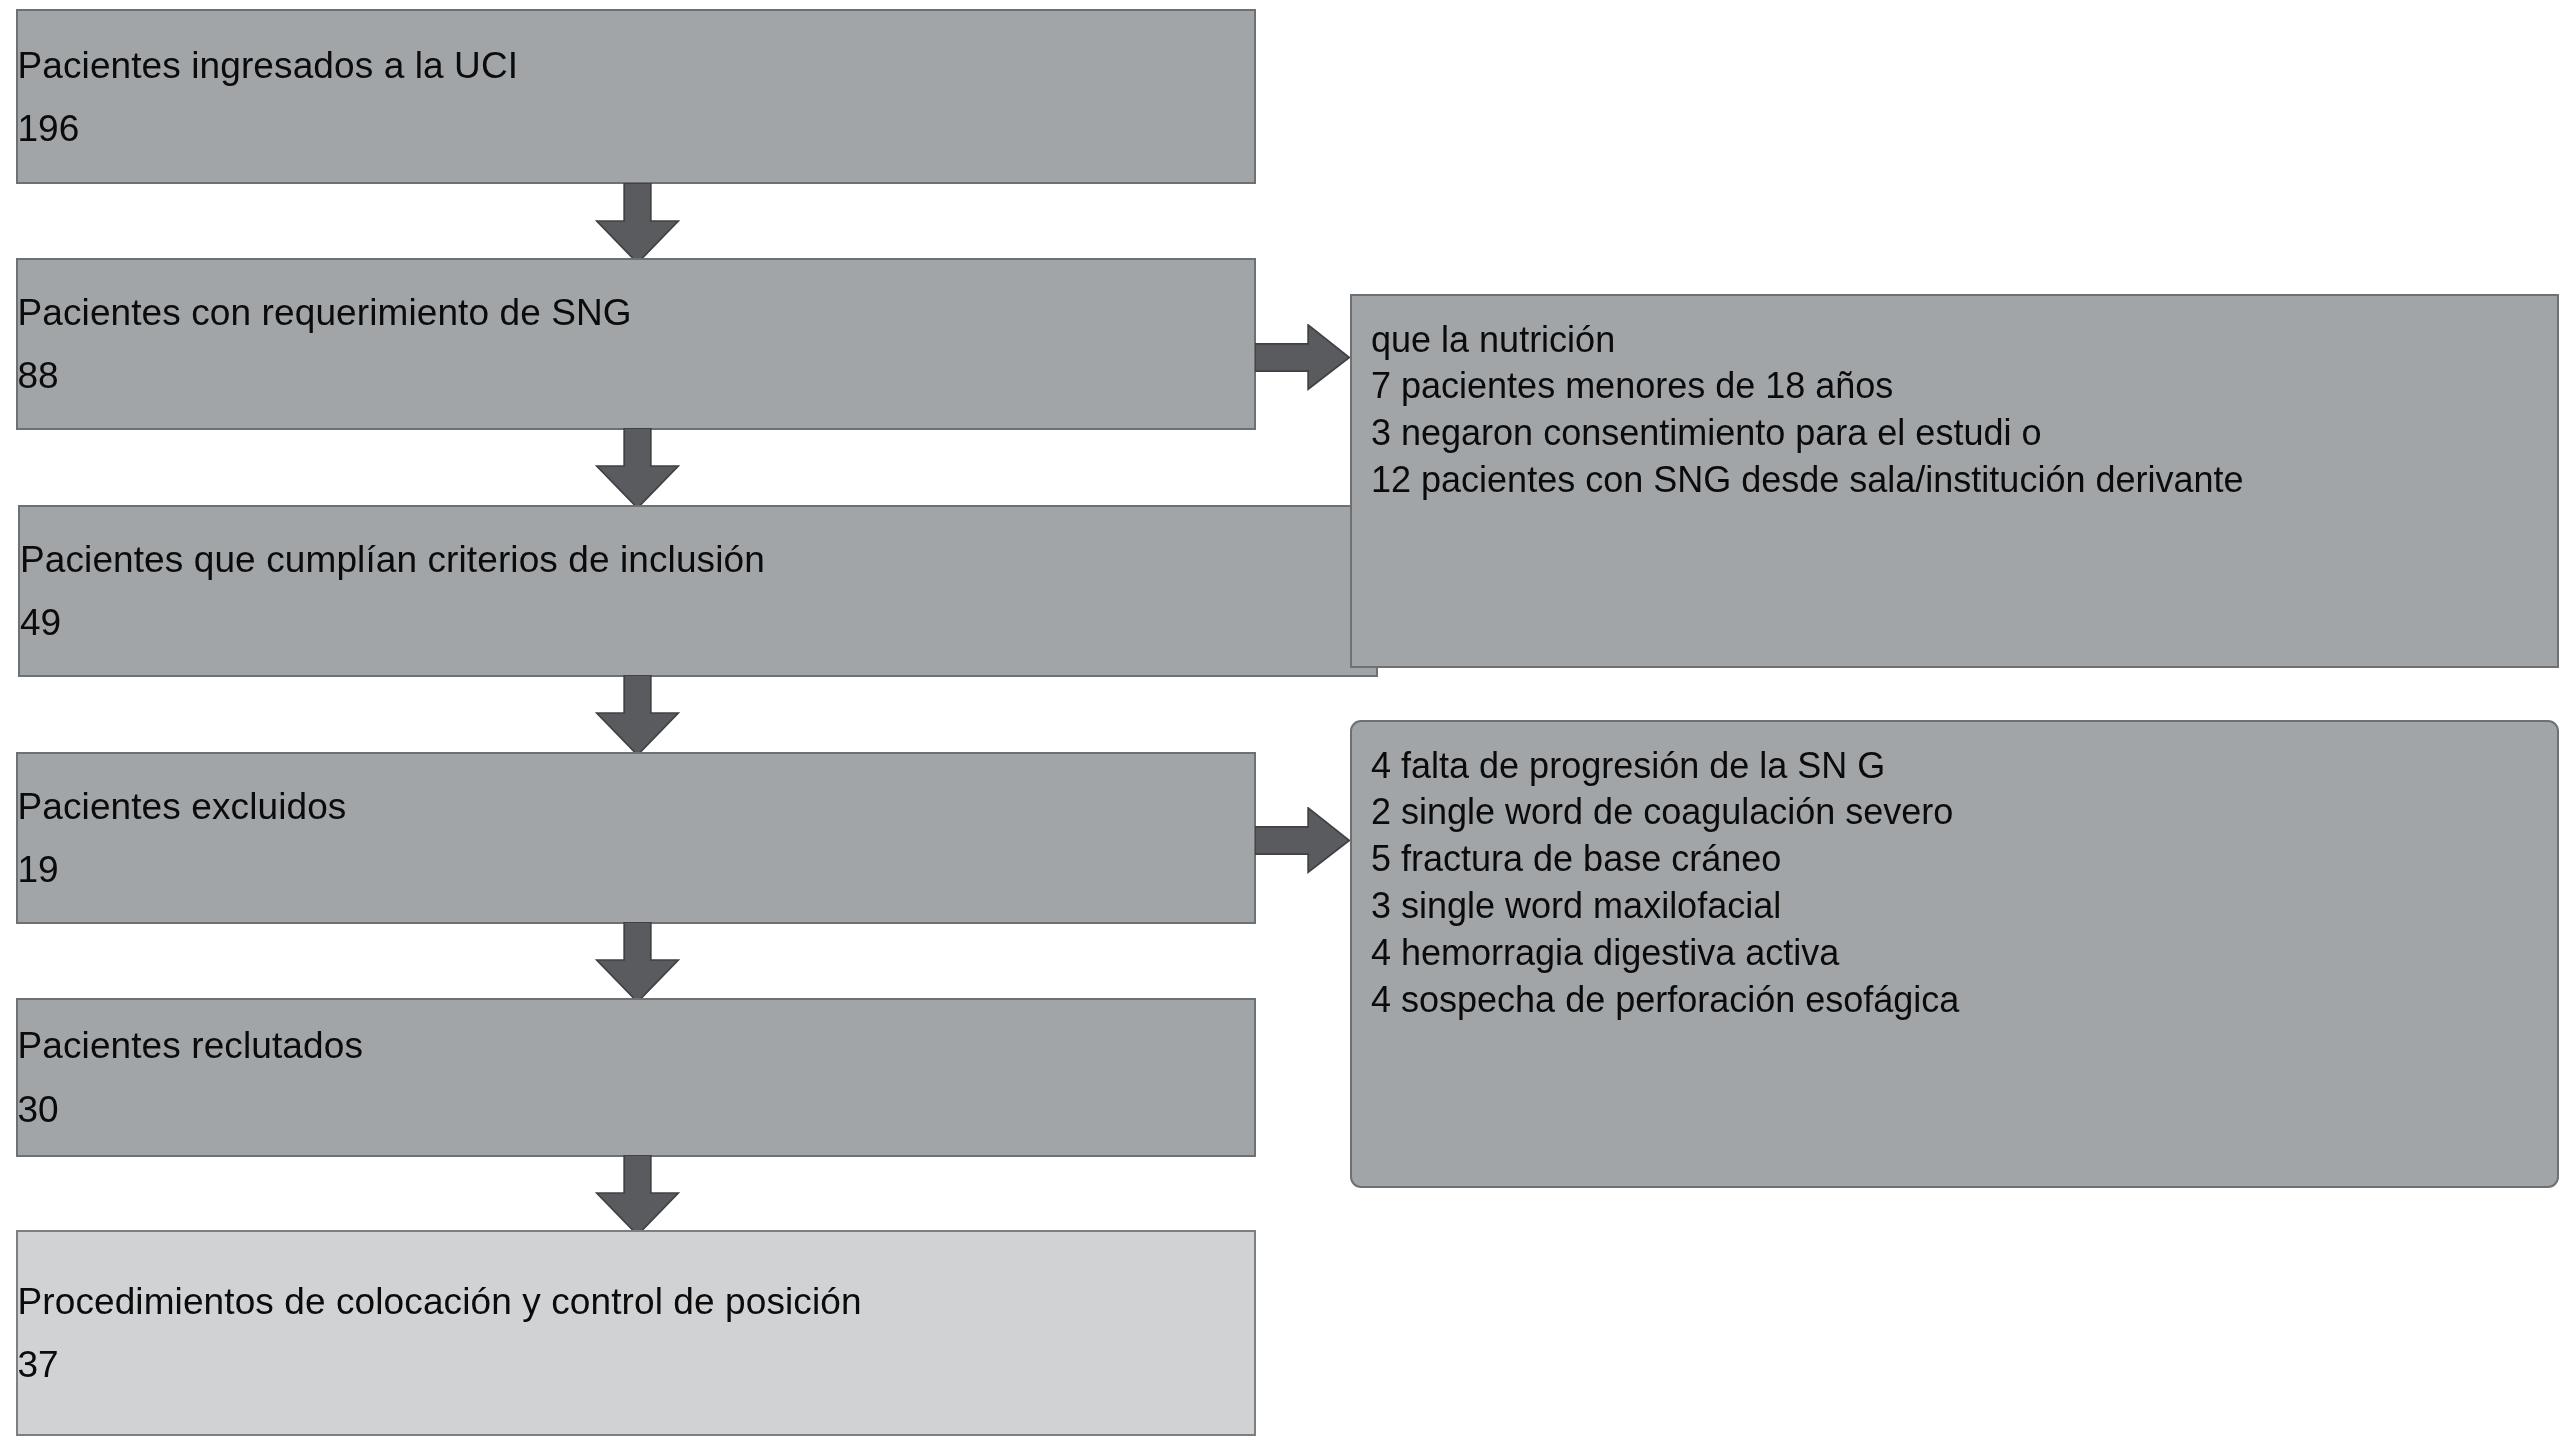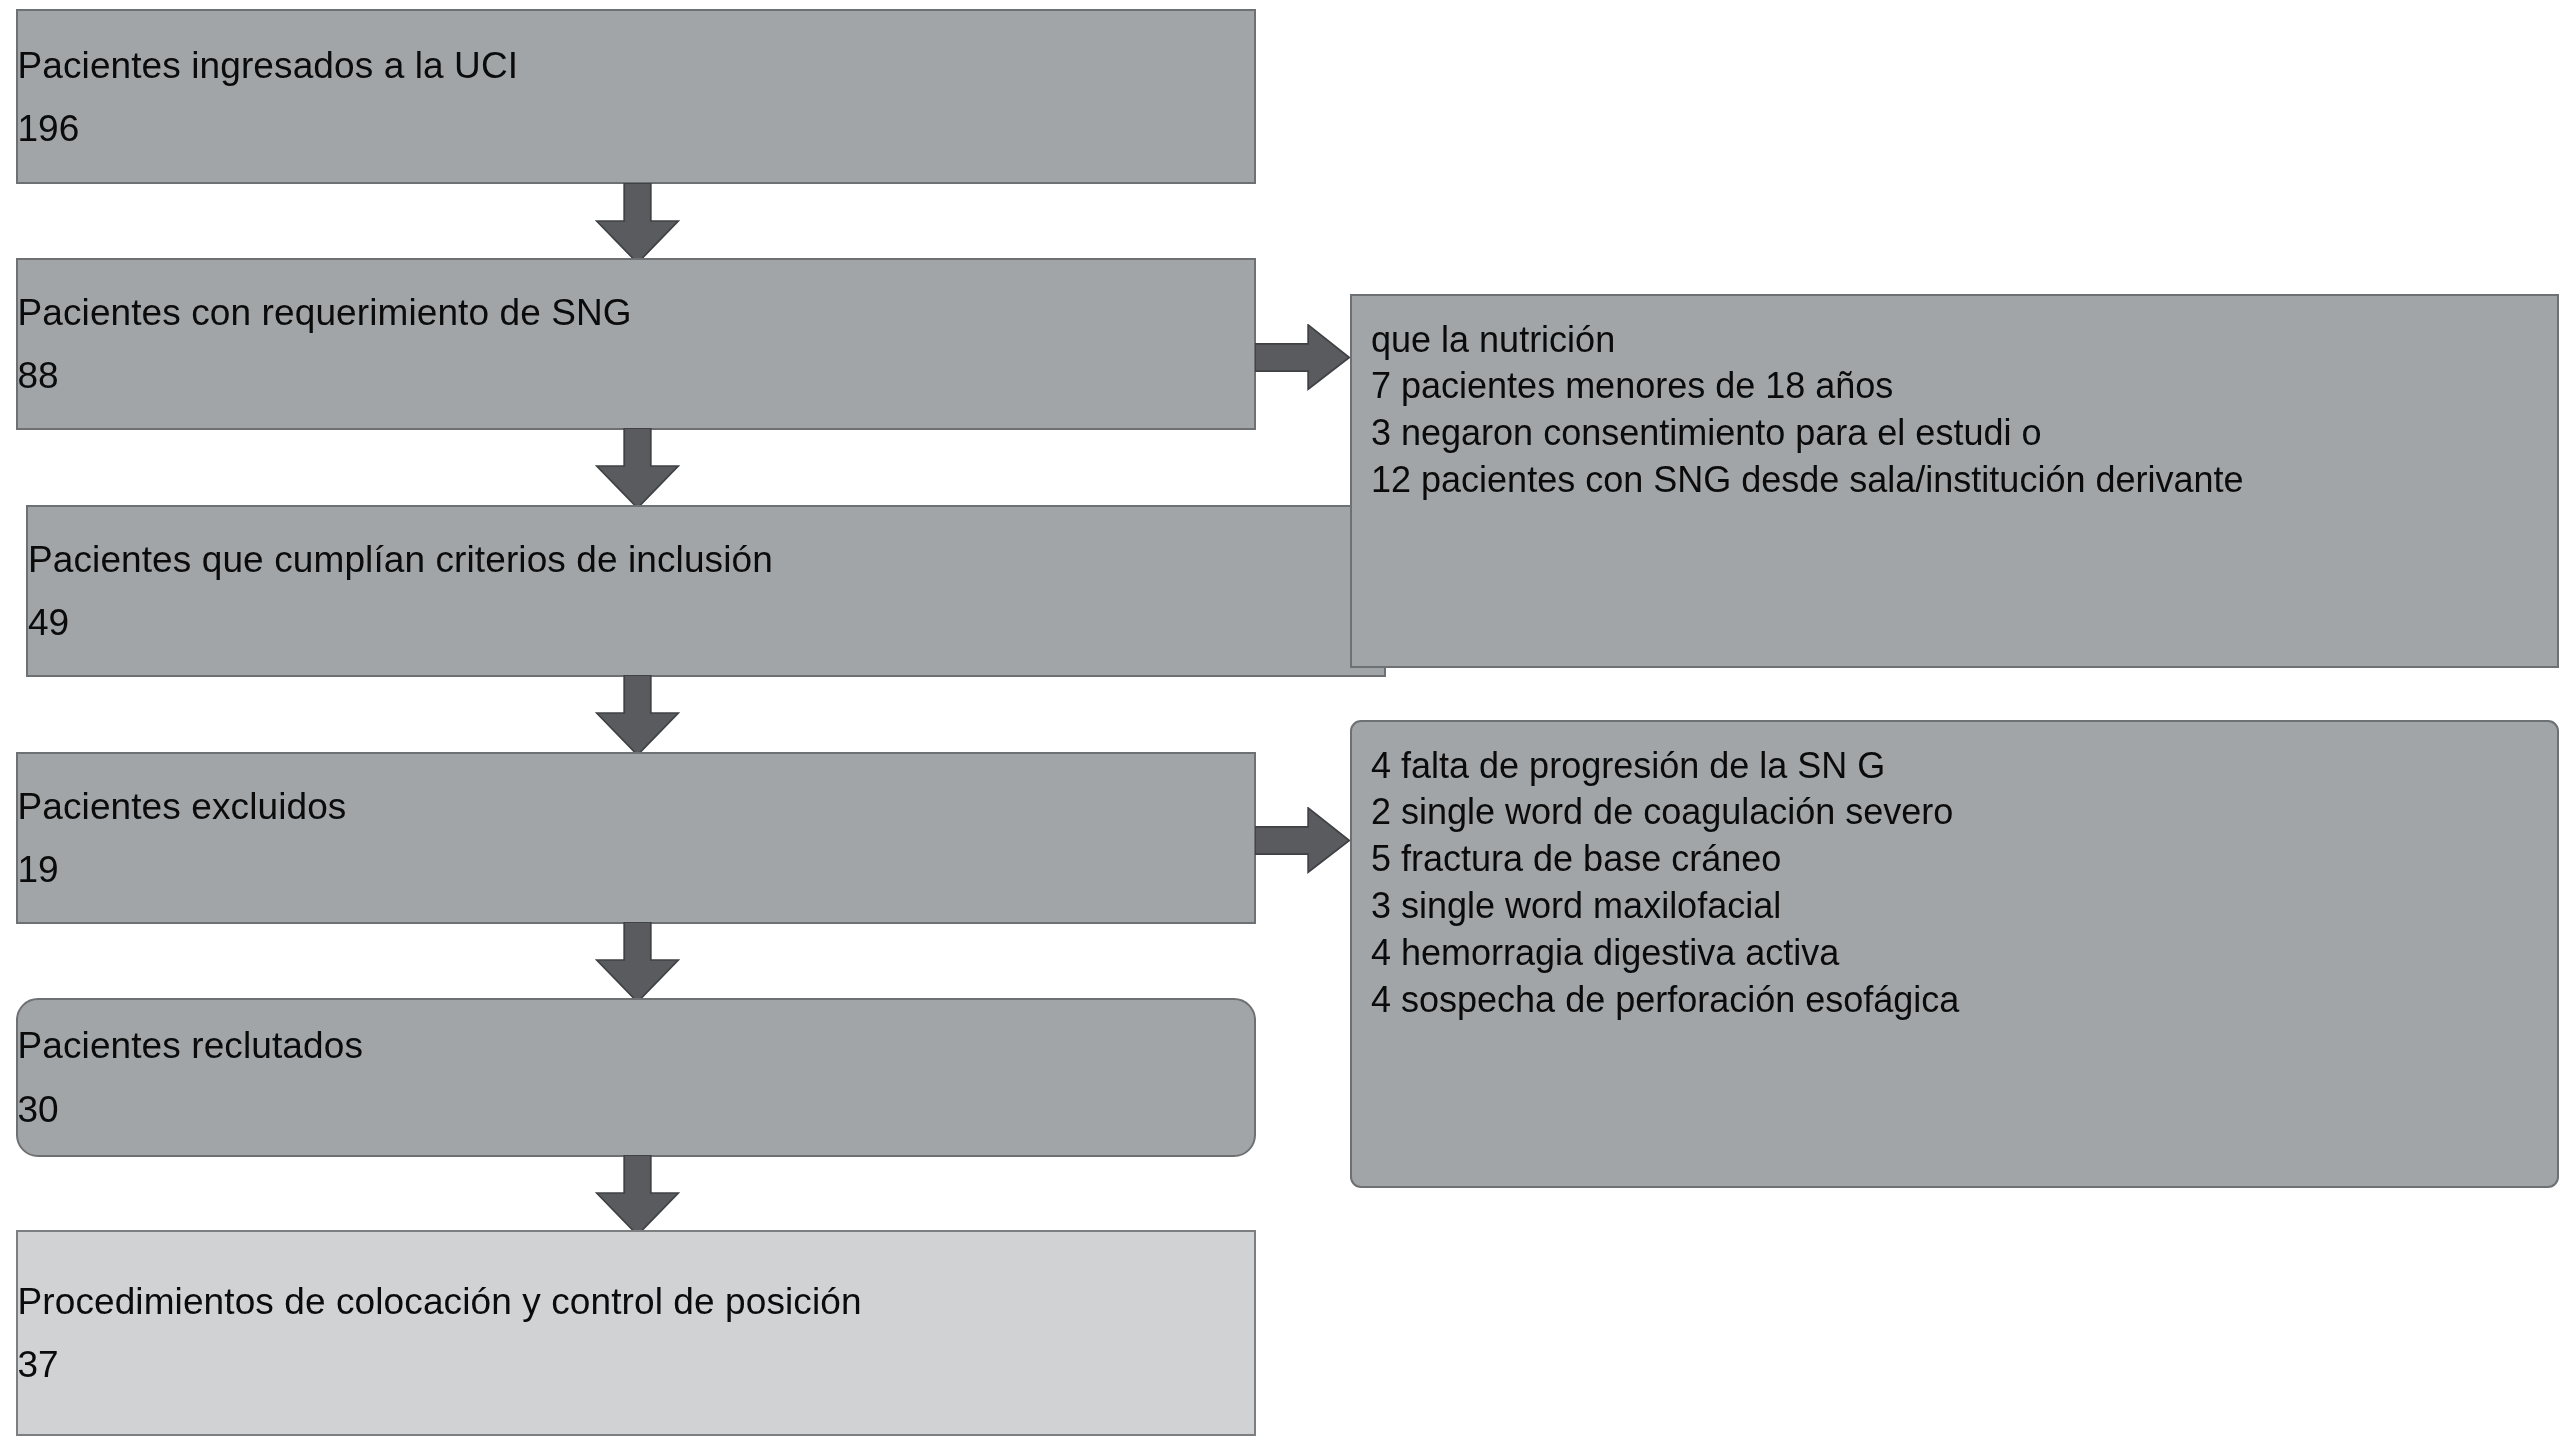--- a/index.html
+++ b/index.html
@@ -97,21 +97,21 @@
       <polygon points="0,23 62,23 62,1 110,39 62,76 62,55 0,55" fill="#595b5e" stroke="#3f4144" stroke-width="2"></polygon>
     </svg>
   </div>
 
   <div class="arrow-down" style="left:595px; top:428px; width:85px; height:82px;">
     <svg width="85" height="82" viewBox="0 0 99 95">
       <polygon points="34,0 65,0 65,44 97,44 49.5,93 2,44 34,44" fill="#595b5e" stroke="#3f4144" stroke-width="2"></polygon>
     </svg>
   </div>
 
-  <div class="node-box" style="left:26px; top:505px; width:1360px; height:172px;">
+  <div class="node-box" style="left:18px; top:505px; width:1360px; height:172px;">
     <div class="node-label">Pacientes que cumplían criterios de inclusión</div>
     <div class="node-count">49</div>
   </div>
 
   <div class="arrow-down" style="left:595px; top:675px; width:85px; height:82px;">
     <svg width="85" height="82" viewBox="0 0 99 95">
       <polygon points="34,0 65,0 65,44 97,44 49.5,93 2,44 34,44" fill="#595b5e" stroke="#3f4144" stroke-width="2"></polygon>
     </svg>
   </div>
 
@@ -125,21 +125,21 @@
       <polygon points="0,23 62,23 62,1 110,39 62,76 62,55 0,55" fill="#595b5e" stroke="#3f4144" stroke-width="2"></polygon>
     </svg>
   </div>
 
   <div class="arrow-down" style="left:595px; top:922px; width:85px; height:82px;">
     <svg width="85" height="82" viewBox="0 0 99 95">
       <polygon points="34,0 65,0 65,44 97,44 49.5,93 2,44 34,44" fill="#595b5e" stroke="#3f4144" stroke-width="2"></polygon>
     </svg>
   </div>
 
-  <div class="node-box" style="left:15.5px; top:998px; width:1240px; height:159px;border-radius:22px;">
+  <div class="node-box" style="left:15.5px; top:998px; width:1240px; height:159px;">
     <div class="node-label">Pacientes reclutados</div>
     <div class="node-count">30</div>
   </div>
 
   <div class="arrow-down" style="left:595px; top:1155px; width:85px; height:82px;">
     <svg width="85" height="82" viewBox="0 0 99 95">
       <polygon points="34,0 65,0 65,44 97,44 49.5,93 2,44 34,44" fill="#595b5e" stroke="#3f4144" stroke-width="2"></polygon>
     </svg>
   </div>
 

